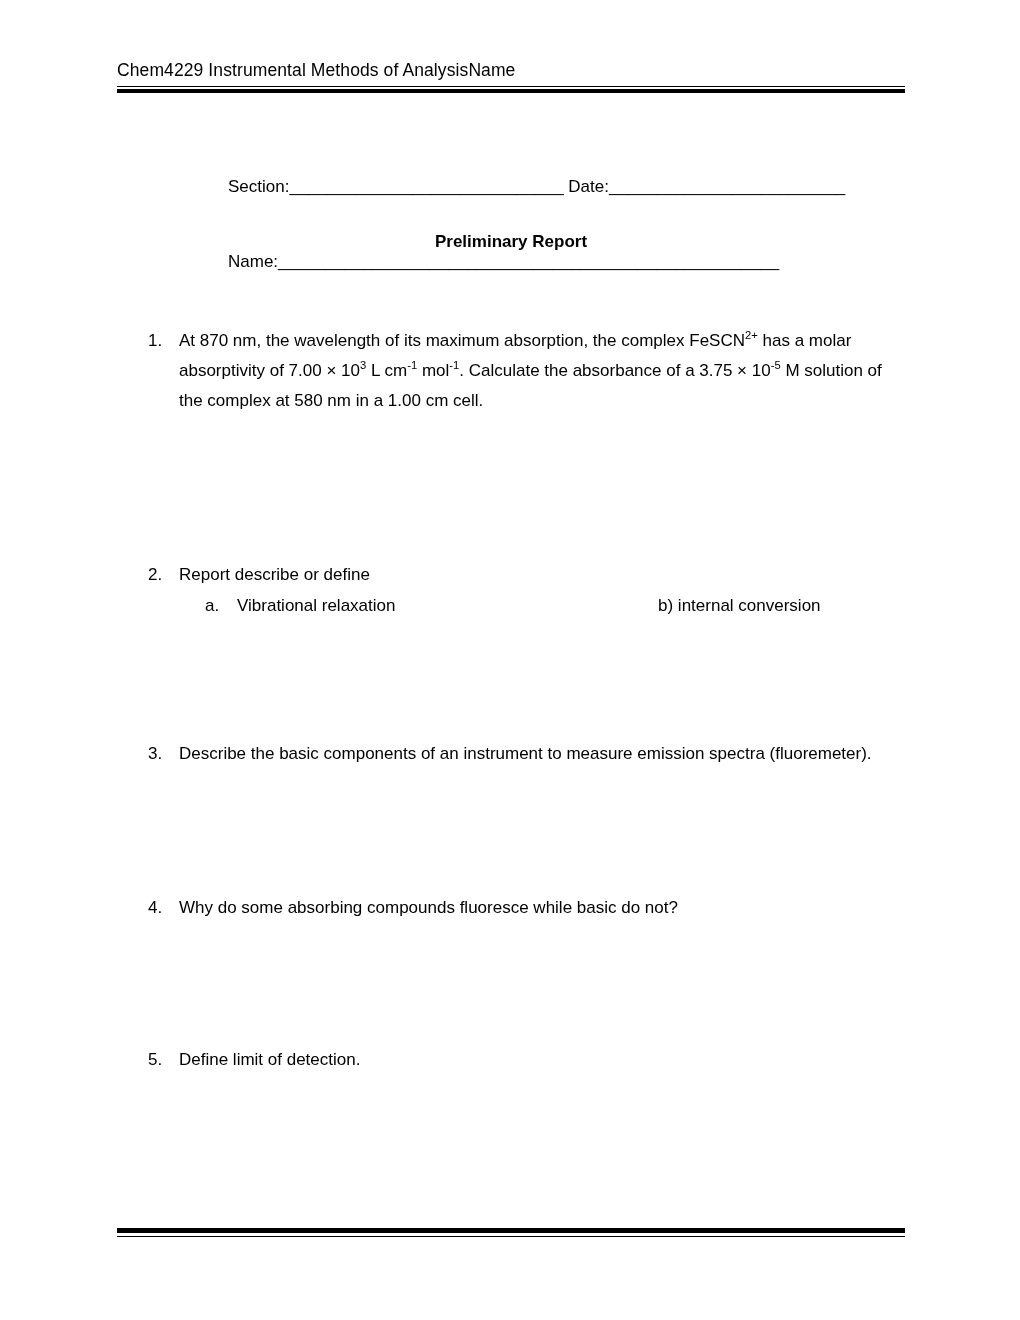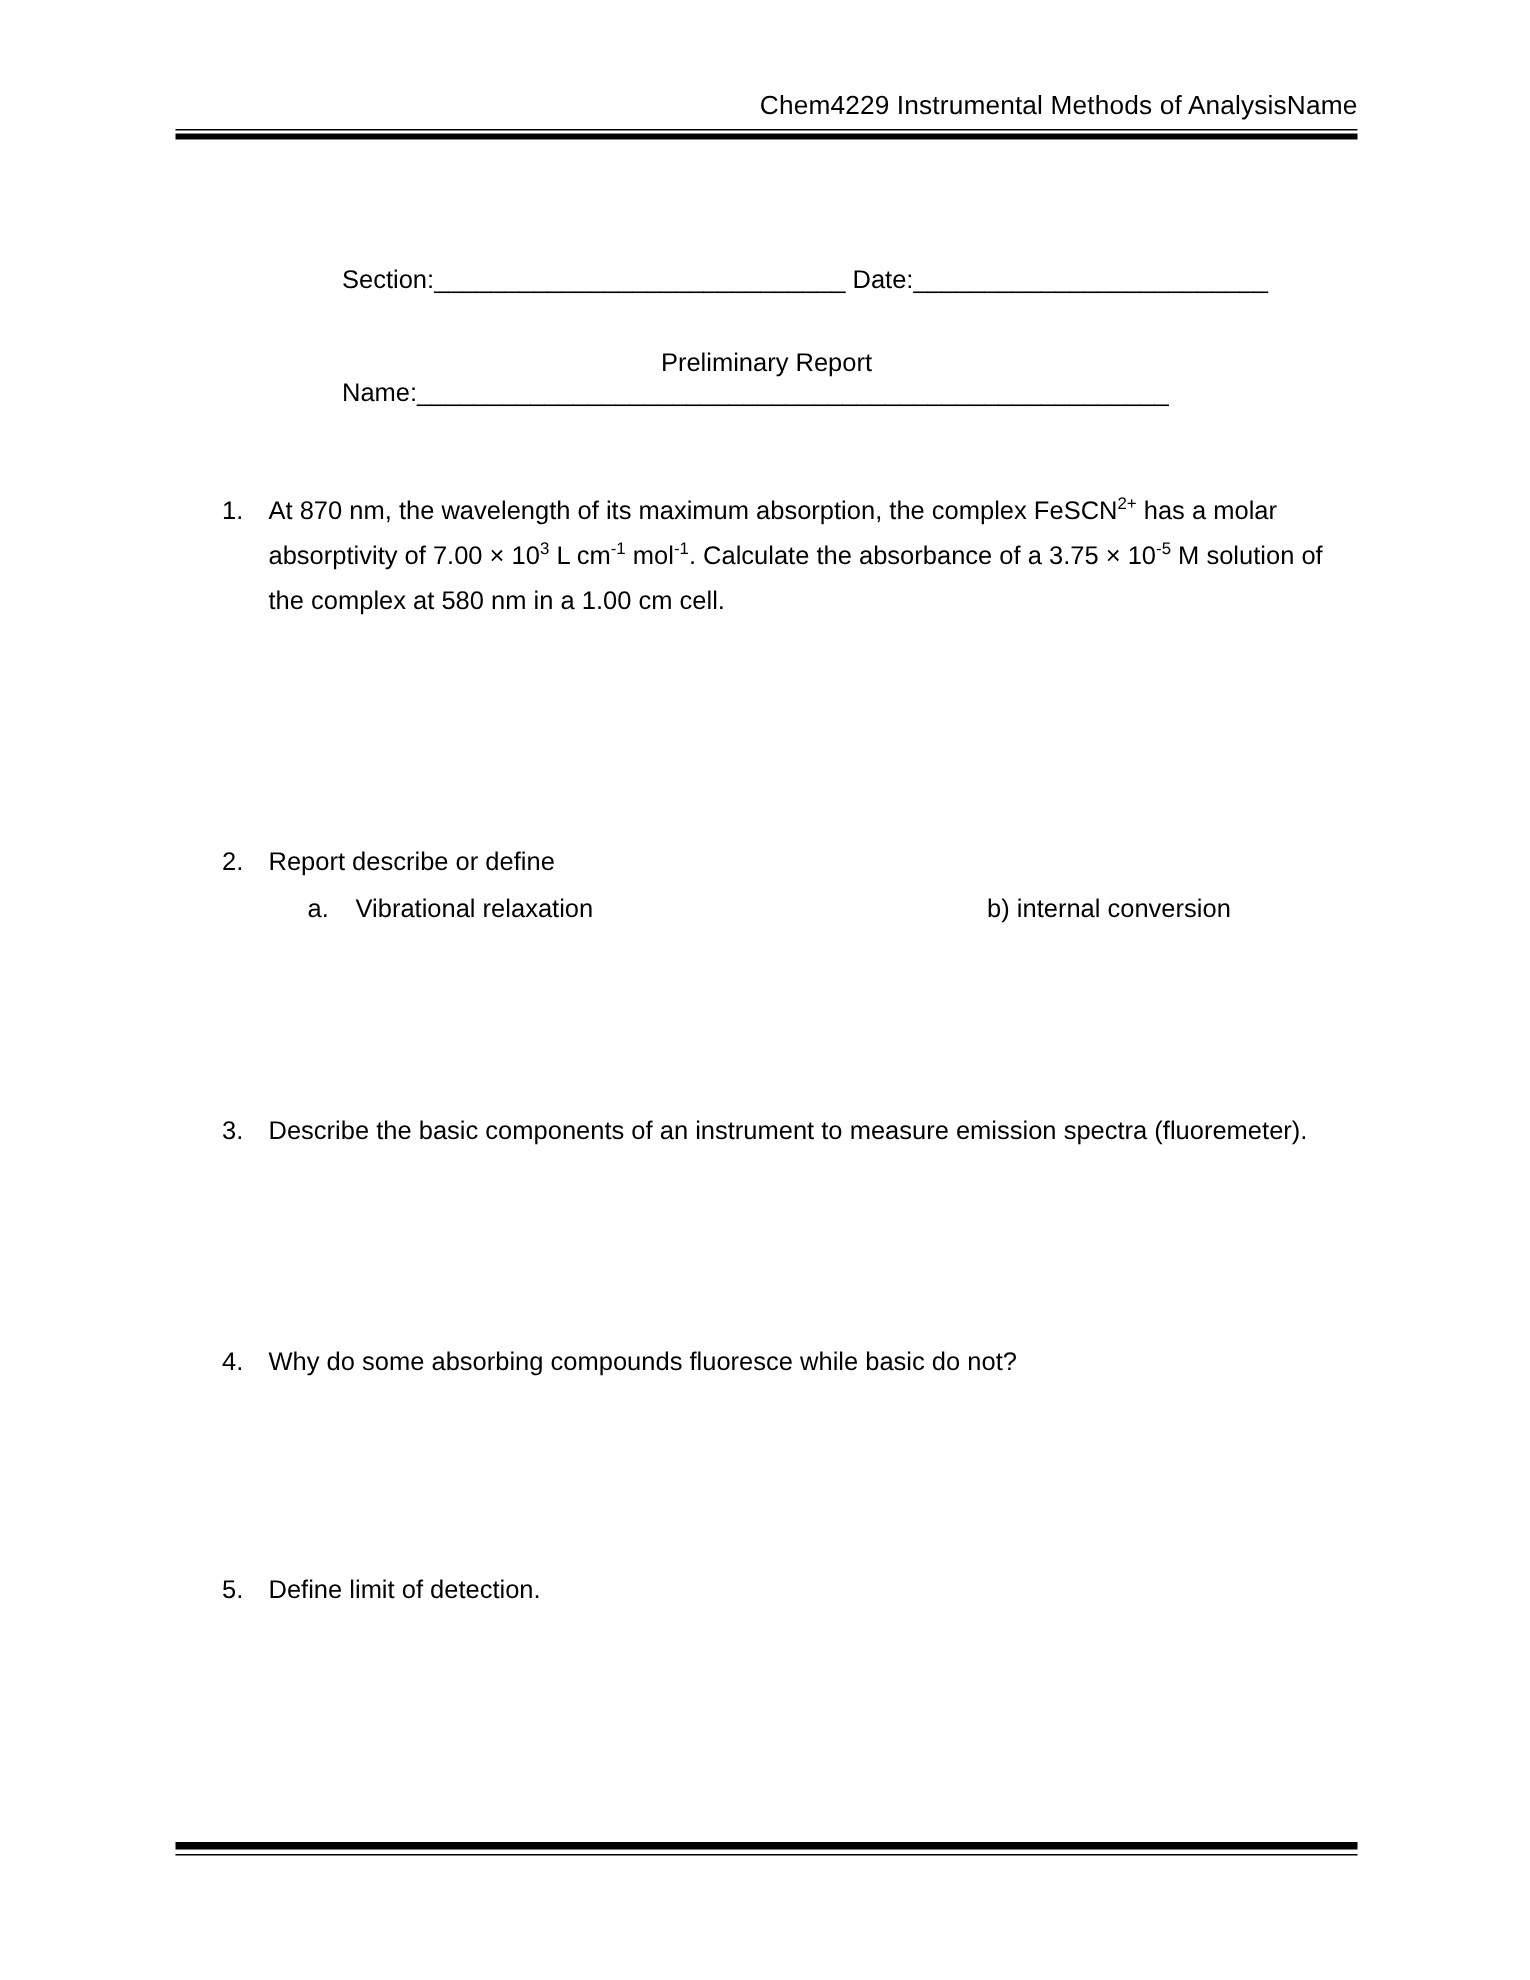--- a/index.html
+++ b/index.html
@@ -24,21 +24,21 @@
     background: #ffffff;
   }
 
   
   .header {
     position: absolute;
     left: 117px;
     top: 60px;
     width: 788px;
     display: flex;
-    justify-content: flex-end;
+    justify-content: flex-start;
     align-items: baseline;
     font-size: 17.5px;
     letter-spacing: 0.1px;
     white-space: nowrap;
   }
   .header-title { }
   .header-right { }
 
   .rule-header {
     position: absolute;
@@ -88,21 +88,21 @@
   .title-block {
     position: absolute;
     left: 117px;
     top: 228px;
     width: 788px;
     text-align: center;
     font-size: 17px;
     line-height: 27px;
   }
   .doc-title {
-    font-weight: normal;
+    font-weight: bold;
     margin-bottom: 2px;
     text-align: center;
   }
   .doc-subtitle-line { display: block; }
 
   
   .q {
     position: absolute;
     left: 148px;
     width: 760px;

